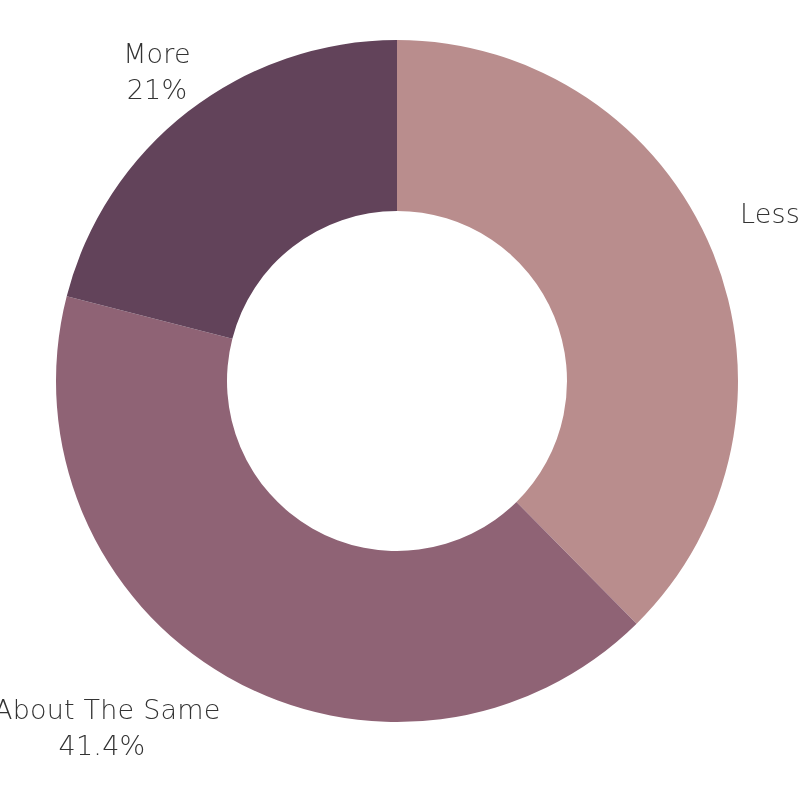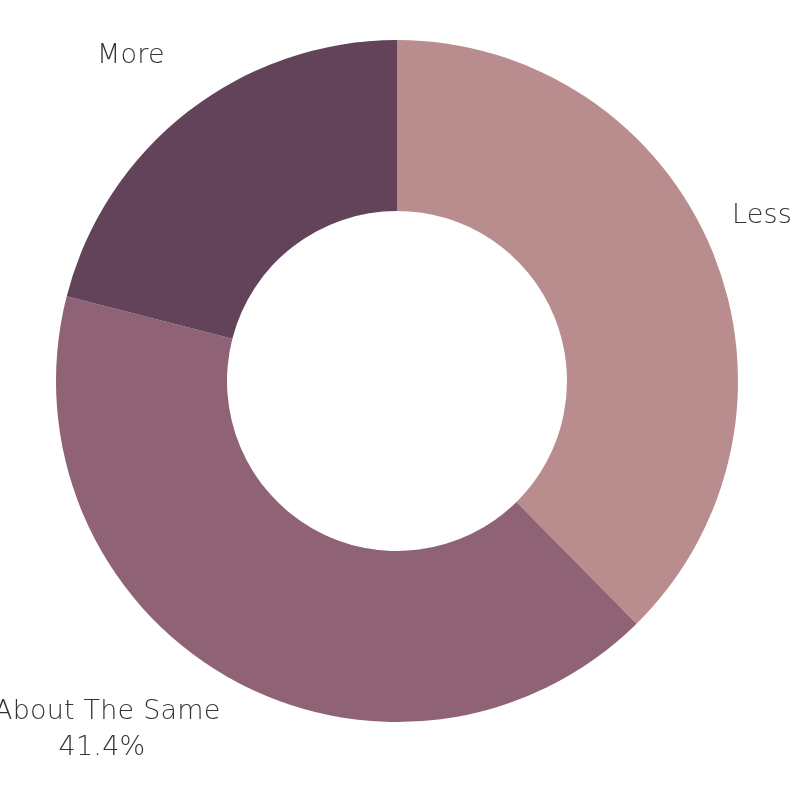--- a/index.html
+++ b/index.html
@@ -36,29 +36,30 @@
     line-height: 36px;
     white-space: nowrap;
     letter-spacing: 0.2px;
   }
   .slice-label .label-name,
   .slice-label .label-value {
     display: block;
   }
   
   #label-less {
-    right: 8px;
+    right: 0;
     top: 196px;
     text-align: center;
   }
   
   #label-more {
     left: 97px;
     top: 36px;
     width: 120px;
+    text-align: center;
   }
   
   #label-about {
     left: -6px;
     top: 692px;
     width: 216px;
     text-align: center;
   }
 </style>
 </head>
@@ -79,15 +80,16 @@
     <span class="label-name">Less</span>
   </div>
 
   <div class="slice-label" id="label-about">
     <span class="label-name">About The Same</span>
     <span class="label-value">41.4%</span>
   </div>
 
   <div class="slice-label" id="label-more">
     <span class="label-name">More</span>
+    <span class="label-value">21%</span>
   </div>
 
 </div>
 
 </body></html>

